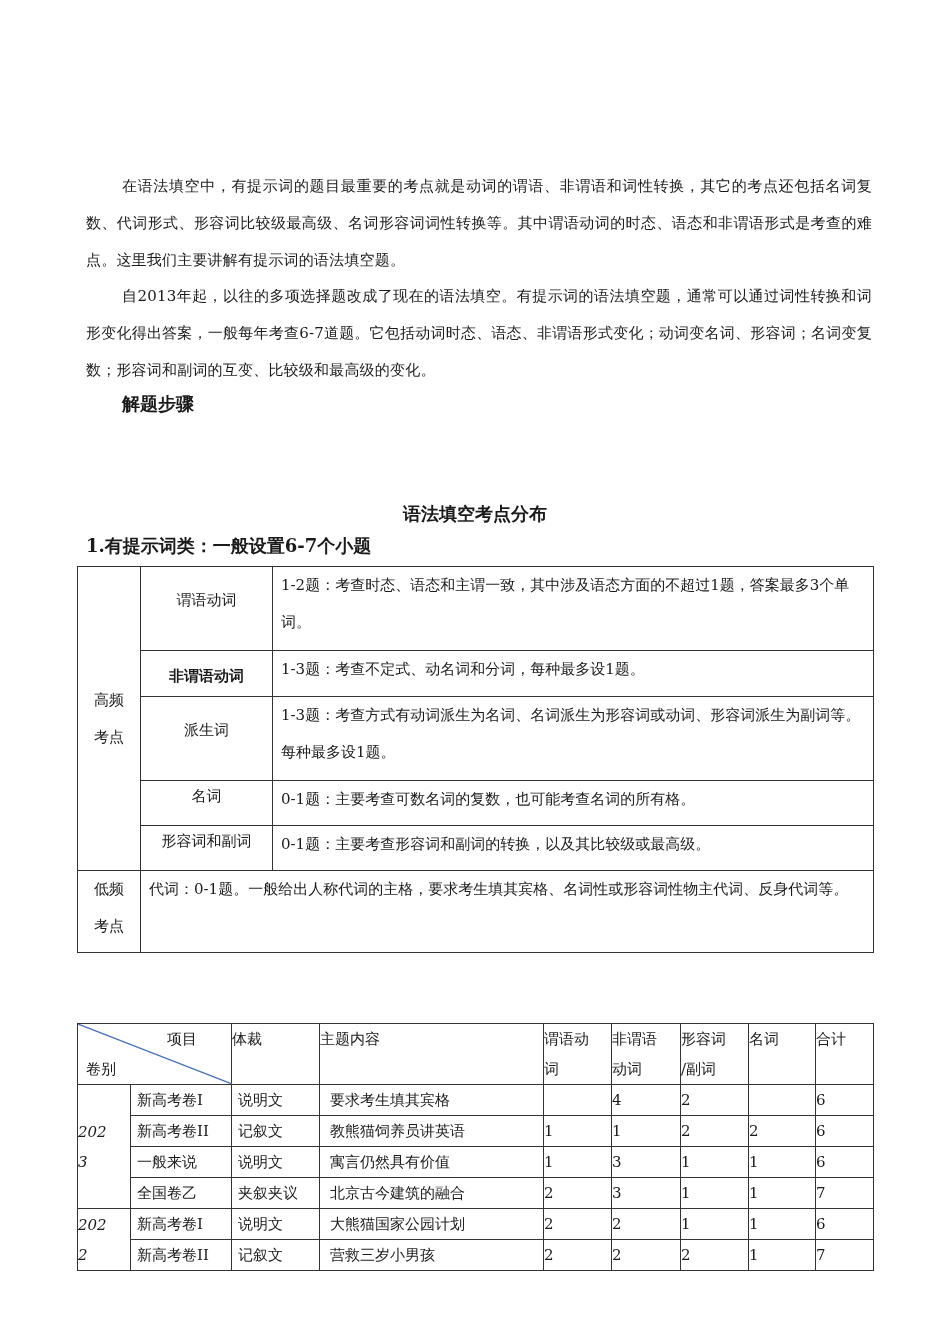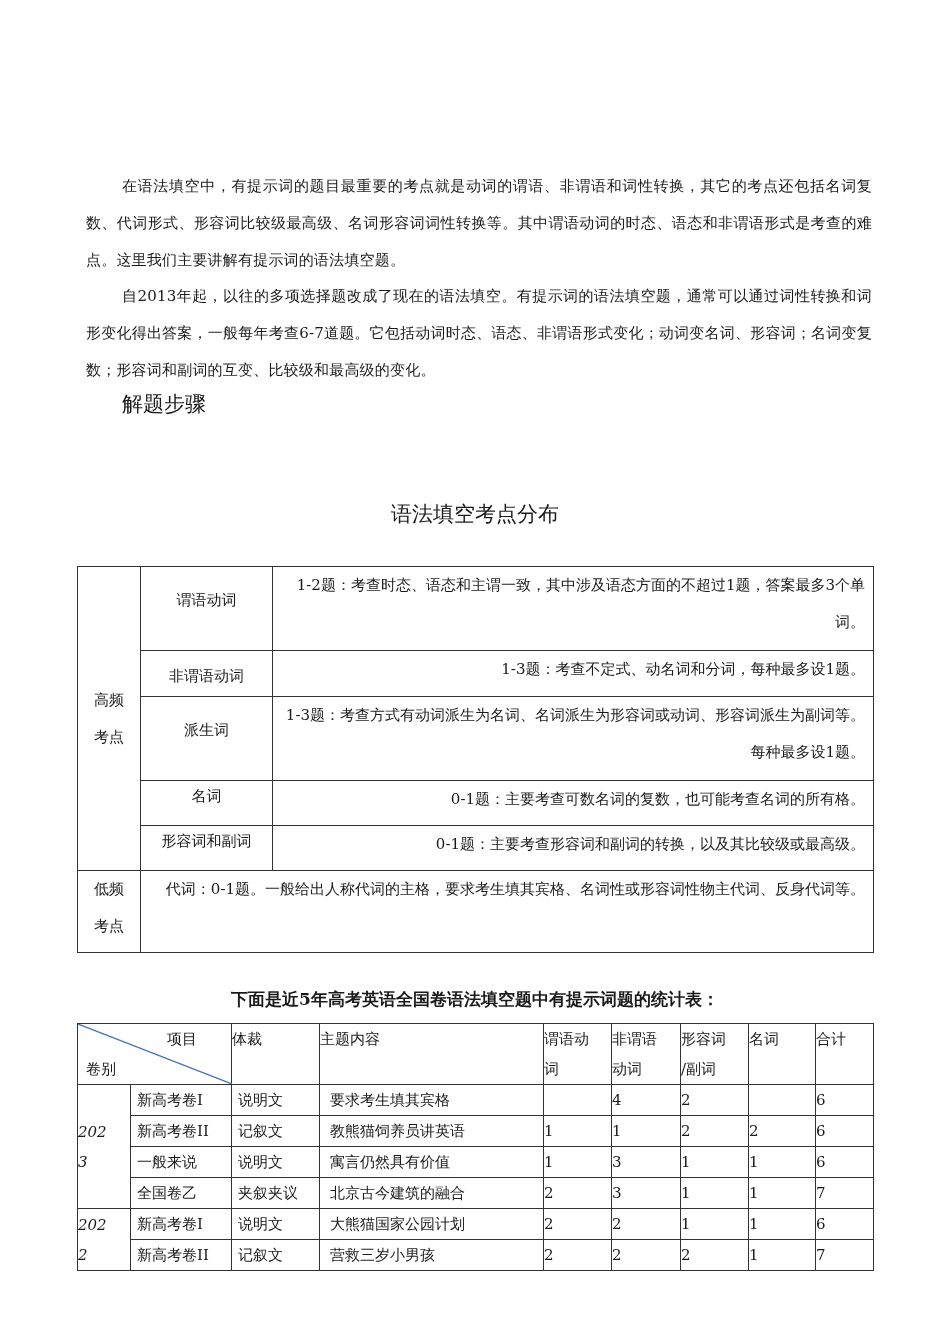--- a/index.html
+++ b/index.html
@@ -8,28 +8,28 @@
     font-family: "DejaVu Serif", "Liberation Serif", serif;
     color: #1a1a1a; font-size: 15px;
   }
   .page { position: absolute; left: 0; top: 0; width: 950px; height: 1017px; margin-top: 48px; }
   .para {
     position: absolute; left: 86px; width: 786px;
     line-height: 37px; font-size: 15px; text-indent: 36px;
     text-align: justify; letter-spacing: 0.2px;
   }
   .heading-bold {
-    position: absolute; font-weight: normal; font-size: 21px; line-height: 22px;
+    position: absolute; font-weight: bold; font-size: 18px; line-height: 22px;
   }
   .center { text-align: center; }
   table { border-collapse: collapse; position: absolute; table-layout: fixed; }
   td { border: 1px solid #333; padding: 0; vertical-align: top; font-size: 15px; }
   
   #t1 { left: 77px; top: 518px; width: 796px; }
-  #t1 td { line-height: 37px; text-align: right; }
+  #t1 td { line-height: 37px; }
   #t1 td.cat { text-align: center; vertical-align: middle; }
   #t1 td.sub { text-align: center; vertical-align: top; padding-top: 14px; line-height: 22px; }
   #t1 td.desc { padding: 0 8px; }
   
   #t2 { left: 77px; top: 975px; width: 796px; }
   #t2 td { line-height: 30px; text-align: left; }
   #t2 td.left { text-align: left; padding-left: 6px; }
   #t2 td.year { vertical-align: middle; line-height: 30px; font-style: italic; }
   #t2 td.diag { position: relative; text-align: left; }
   #t2 td.diag .d-top { position: absolute; right: 34px; top: 0; }
@@ -44,38 +44,39 @@
 <body>
 
 <div class="page">
 
   <p class="para" style="top:120px;margin:0;">在语法填空中，有提示词的题目最重要的考点就是动词的谓语、非谓语和词性转换，其它的考点还包括名词复数、代词形式、形容词比较级最高级、名词形容词词性转换等。其中谓语动词的时态、语态和非谓语形式是考查的难点。这里我们主要讲解有提示词的语法填空题。</p>
   <p class="para" style="top:230px;margin:0;">自2013年起，以往的多项选择题改成了现在的语法填空。有提示词的语法填空题，通常可以通过词性转换和词形变化得出答案，一般每年考查6-7道题。它包括动词时态、语态、非谓语形式变化；动词变名词、形容词；名词变复数；形容词和副词的互变、比较级和最高级的变化。</p>
 
   <div class="heading-bold" style="left:122px;top:345px;">解题步骤</div>
 
   <div class="heading-bold center" style="left:77px;width:796px;top:455px;">语法填空考点分布</div>
+  <div class="heading-bold" style="left:86px;top:487px;">1.有提示词类：一般设置6-7个小题</div>
 
   <table id="t1">
     <colgroup>
       <col style="width:63px">
       <col style="width:132px">
       <col style="width:601px">
     </colgroup>
     <tbody>
         <tr style="height:84px">
       <td class="cat" rowspan="5">
         <div>高频</div>
         <div>考点</div>
       </td>
       <td class="sub" style="padding-top:22px;">谓语动词</td>
       <td class="desc">1-2题：考查时态、语态和主谓一致，其中涉及语态方面的不超过1题，答案最多3个单词。</td>
     </tr>
     <tr style="height:46px">
-      <td class="sub" style="">非谓语动词</td>
+      <td class="sub" style="font-weight:bold;">非谓语动词</td>
       <td class="desc">1-3题：考查不定式、动名词和分词，每种最多设1题。</td>
     </tr>
     <tr style="height:84px">
       <td class="sub" style="padding-top:22px;">派生词</td>
       <td class="desc">1-3题：考查方式有动词派生为名词、名词派生为形容词或动词、形容词派生为副词等。每种最多设1题。</td>
     </tr>
     <tr style="height:45px">
       <td class="sub" style="padding-top:4px;">名词</td>
       <td class="desc">0-1题：主要考查可数名词的复数，也可能考查名词的所有格。</td>
     </tr>
@@ -86,21 +87,20 @@
     <tr style="height:82px">
       <td class="cat" style="vertical-align:top;">
         <div>低频</div>
         <div>考点</div>
       </td>
       <td class="desc" colspan="2">代词：0-1题。一般给出人称代词的主格，要求考生填其宾格、名词性或形容词性物主代词、反身代词等。</td>
     </tr>
   </tbody>
     </table>
 
-  <div class="stat-title">下面是近5年高考英语全国卷语法填空题中有提示词题的统计表：</div>
 
   <table id="t2">
     <colgroup>
       <col style="width:53px">
       <col style="width:101px">
       <col style="width:88px">
       <col style="width:224px">
       <col style="width:68px">
       <col style="width:69px">
       <col style="width:68px">

